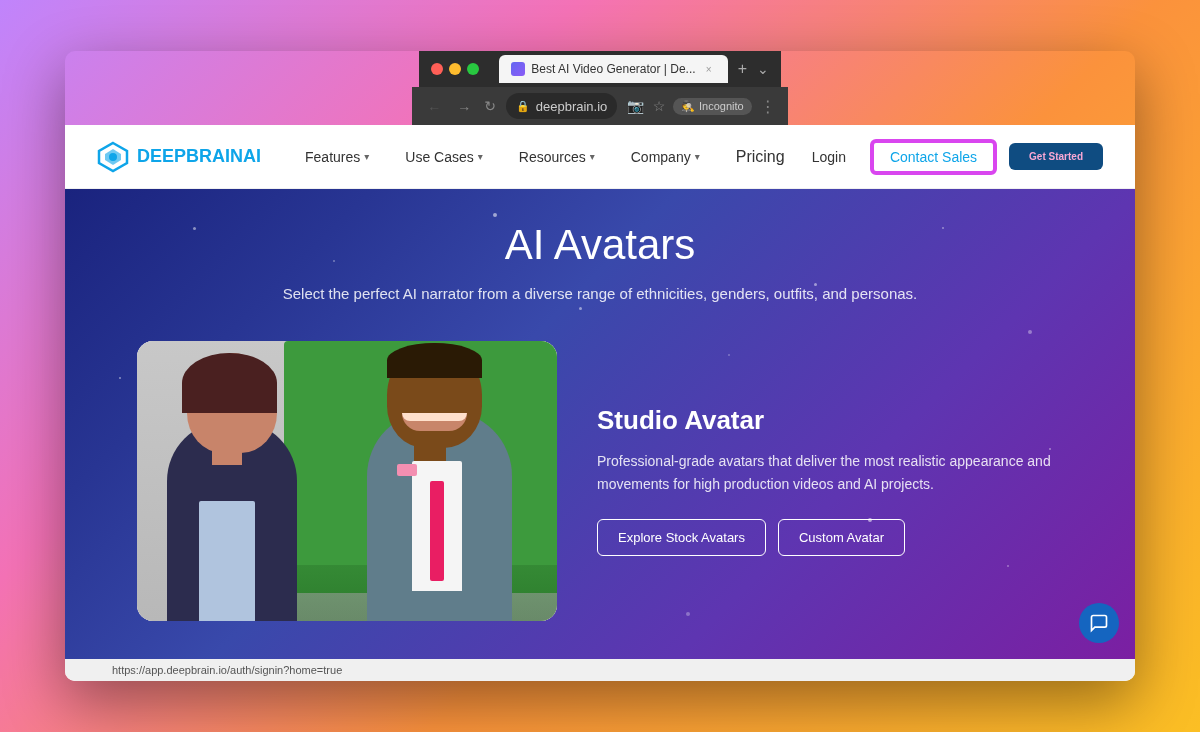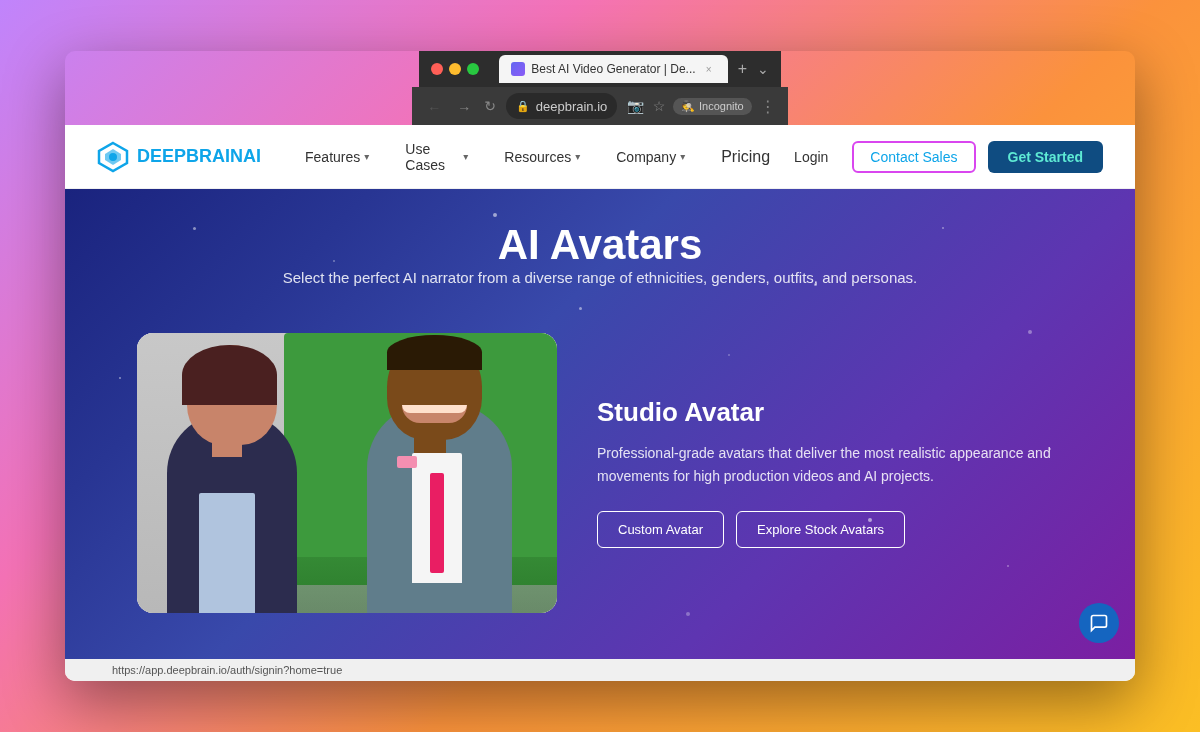--- a/index.html
+++ b/index.html
@@ -218,28 +218,28 @@
       color: #333;
       background: none;
       border: none;
       cursor: pointer;
       padding: 6px 12px;
     }
     .btn-contact {
       font-size: 14px;
       color: #0ea5e9;
       background: none;
-      border: 2px solid #d946ef;
+      border: 4px solid #d946ef;
       border-radius: 6px;
       cursor: pointer;
       padding: 6px 16px;
     }
     .btn-started {
-      font-size: 14px;
-      color: #5eead4;
+      font-size: 10px;
+      color: #f9a8d4;
       background: #0f4c81;
       border: none;
       border-radius: 6px;
       cursor: pointer;
       padding: 8px 20px;
       font-weight: 600;
     }
 
     
     .hero {
@@ -265,23 +265,23 @@
 
     
     .hero-content {
       position: relative;
       z-index: 2;
       padding-top: 32px;
       text-align: center;
     }
     .hero-title {
       font-size: 42px;
-      font-weight: 700;
+      font-weight: 400;
       color: white;
-      margin-bottom: 0;
+      margin-bottom: 16px;
     }
     .hero-subtitle {
       font-size: 15px;
       color: rgba(255,255,255,0.85);
     }
 
     
     .hero-body {
       position: relative;
       z-index: 2;
@@ -539,22 +539,22 @@
                 <div style="width:100%;height:8px;background:#ffe0cc;border-radius:0 0 20px 20px;"></div>
               </div>
             </div>
           </div>
         </div>
 
         <div class="avatar-info">
           <h2 class="avatar-type">Studio Avatar</h2>
           <p class="avatar-desc">Professional-grade avatars that deliver the most realistic appearance and movements for high production videos and AI projects.</p>
           <div class="avatar-btns">
+            <button class="btn-outline-white">Explore Stock Avatars</button>
             <button class="btn-outline-white">Custom Avatar</button>
-            <button class="btn-outline-white">Explore Stock Avatars</button>
           </div>
         </div>
       </div>
 
       <div class="chat-bubble">
         <svg width="20" height="20" viewBox="0 0 24 24" fill="none" stroke="white" stroke-width="2">
           <path d="M21 15a2 2 0 0 1-2 2H7l-4 4V5a2 2 0 0 1 2-2h14a2 2 0 0 1 2 2z"></path>
         </svg>
       </div>
     </div>

